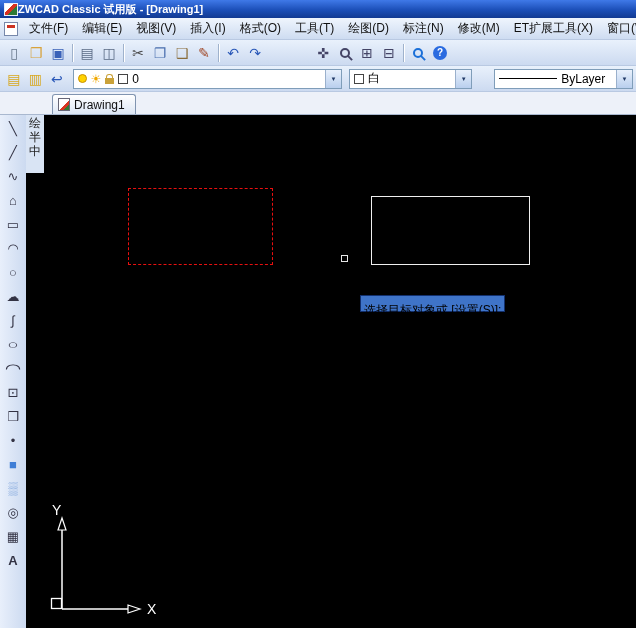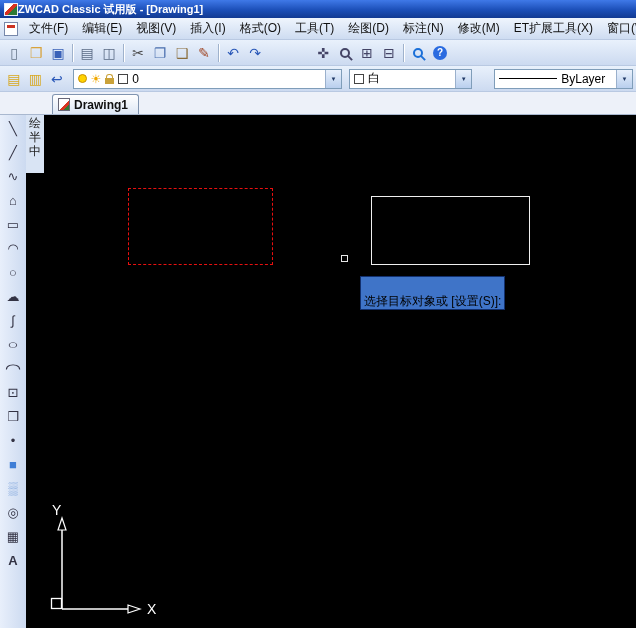--- a/index.html
+++ b/index.html
@@ -44,38 +44,38 @@
   .sun{color:#f0a800;font-size:12px;line-height:1}
   .lock-ico{position:relative;width:9px;height:6px;background:#caa23a;margin-top:4px}
   .lock-ico::before{content:"";position:absolute;top:-4px;left:1px;width:5px;height:4px;border:1.5px solid #caa23a;border-bottom:none;border-radius:3px 3px 0 0}
   .swatch{width:10px;height:10px;background:#fff;border:1px solid #444}
   .lt-line{width:58px;height:1px;background:#000}
   .y-ico{color:#d8a820;font-size:14px}
 
   
   .tabbar{height:23px;flex:0 0 23px;background:#edf1f9;display:flex;align-items:flex-end;padding-left:52px;border-bottom:1px solid #a9b8cf}
   .tab{height:20px;display:flex;align-items:center;gap:4px;padding:0 10px 0 5px;background:linear-gradient(#ffffff,#dde7f5);
-    border:1px solid #8094b0;border-bottom:none;border-radius:3px 3px 0 0;font-weight:bold;color:#111}
+    border:1px solid #8094b0;border-bottom:none;border-radius:3px 3px 0 0;font-weight:normal;color:#111}
   .tab-icon{width:12px;height:13px;background:linear-gradient(135deg,#ffffff 55%,#d83322 55%,#d83322 75%,#2f7a35 75%);border:1px solid #667}
 
   
   .main{flex:1;display:flex;min-height:0}
   .draw-toolbar{width:26px;flex:0 0 26px;background:linear-gradient(90deg,#e8effb,#ccdaf0);display:flex;flex-direction:column;
     align-items:center;padding-top:3px;gap:4px;overflow:hidden}
   .dt-btn{width:20px;height:20px;display:flex;align-items:center;justify-content:center;font-size:13px;color:#334;border:1px solid transparent}
   .sx{display:inline-block;transform:scaleX(1.45)}
   .d-hatch{color:#3f7ed6}.d-grad{color:#6f9ad8}.d-mtext{font-weight:bold}
 
   .canvas{flex:1;background:#000;position:relative;overflow:hidden}
   .dock-stub{position:absolute;left:0;top:0;width:18px;height:58px;background:#d9e4f4;display:flex;flex-direction:column;
     align-items:center;padding-top:2px;gap:1px;color:#222;font-size:12px;line-height:1.1}
   .rect-red{position:absolute;left:102px;top:73px;width:145px;height:77px;border:1px dashed #e81010}
   .rect-white{position:absolute;left:345px;top:81px;width:159px;height:69px;border:1px solid #efefef}
   .pickbox{position:absolute;left:315px;top:140px;width:7px;height:7px;border:1px solid #e6e6e6}
-  .prompt{position:absolute;left:334px;top:161px;height:17px;line-height:16px;padding:16px 3px;background:#3f74c8;
+  .prompt{position:absolute;left:334px;top:180px;height:17px;line-height:16px;padding:6px 3px;background:#3f74c8;
     border:1px solid #12306e;color:#000;font-size:12px;white-space:nowrap}
   .ucs{position:absolute;left:20px;top:385px}
 </style>
 </head>
 <body>
 
 <div class="window">
 
   <div class="titlebar">
     <span class="app-logo"></span>

